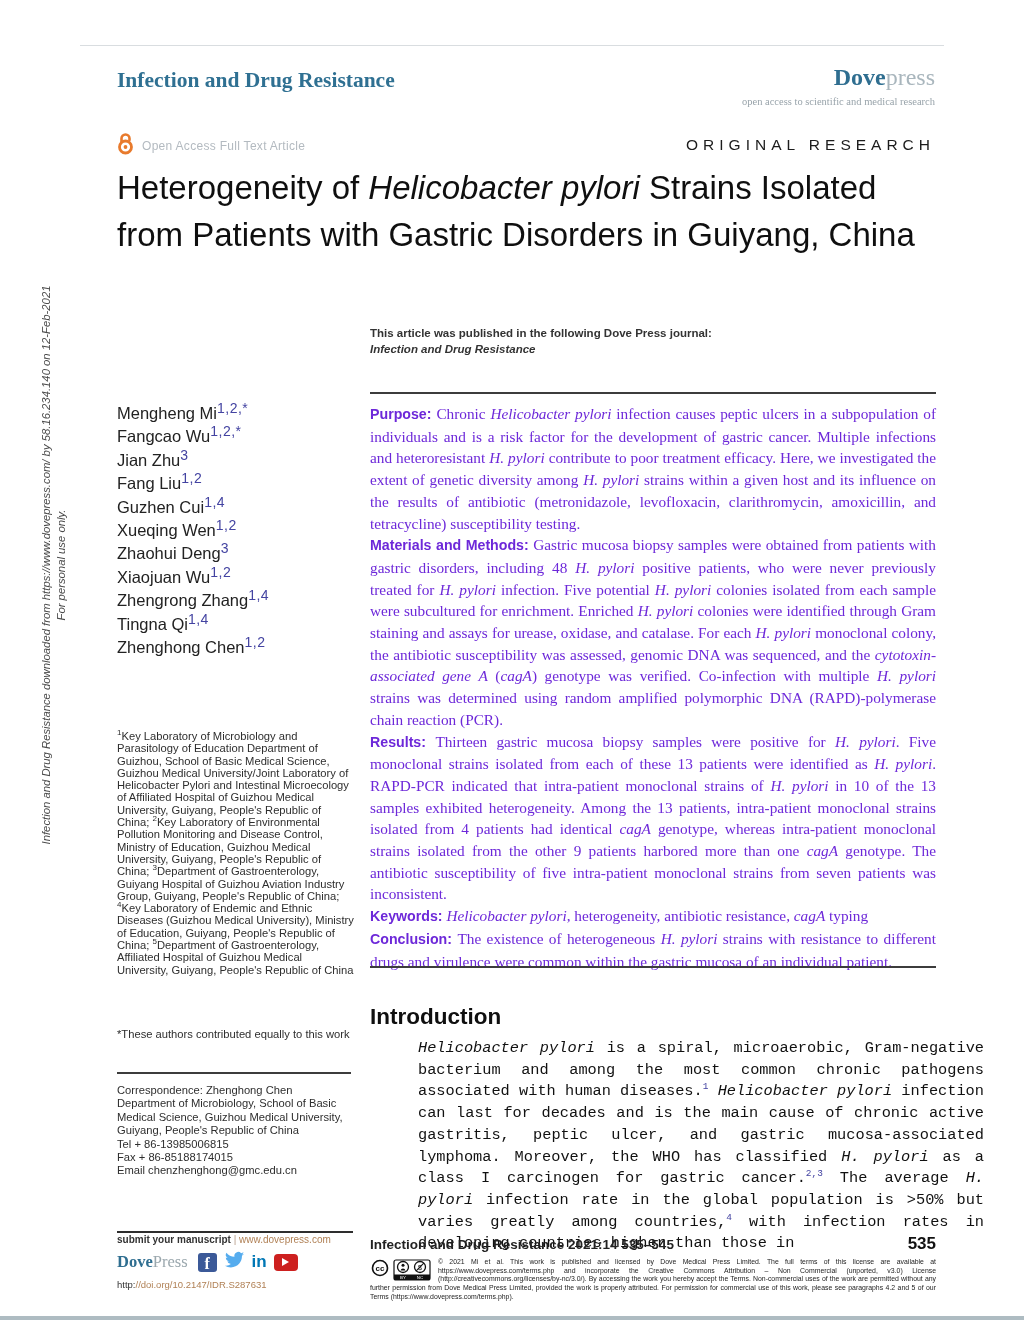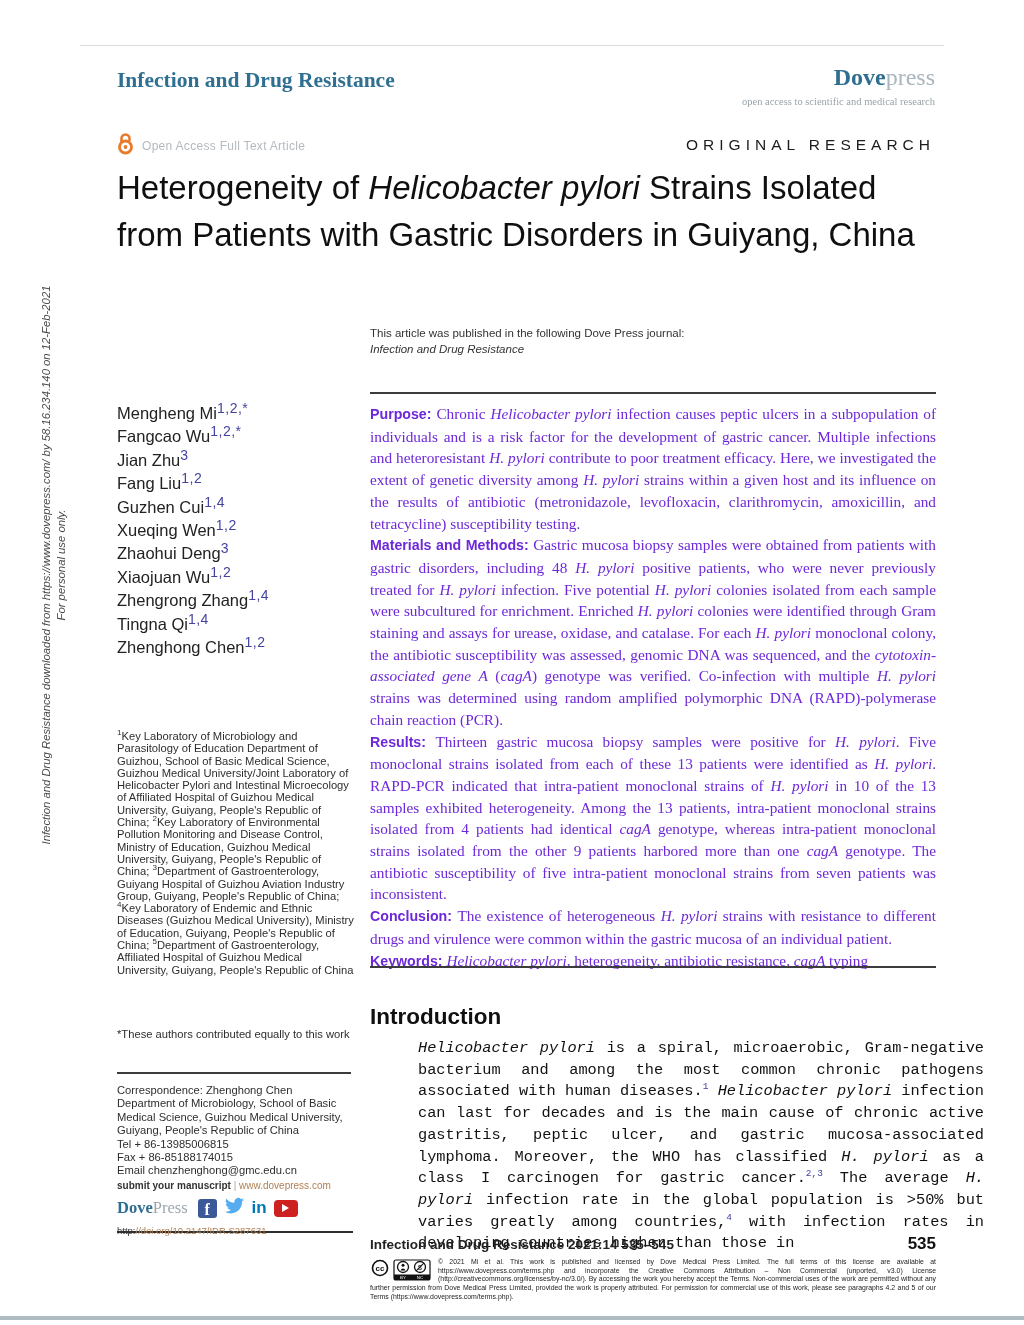--- a/index.html
+++ b/index.html
@@ -19,21 +19,21 @@
   .dove-logo { position:absolute; right:89px; top:64px; font-family:"Liberation Serif", serif; font-size:24px; }
   .dove-logo .dove { font-weight:bold; color:#2f6e90; }
   .dove-logo .press { color:#a9b6bd; }
   .tagline { position:absolute; right:89px; top:96px; font-family:"Liberation Serif", serif; font-size:10.5px; color:#98a3aa; }
   .oa-row { position:absolute; left:117px; top:132px; display:flex; align-items:center; gap:8px; }
   .oa-label { font-size:12px; color:#b3bac0; letter-spacing:0.3px; }
   .category { position:absolute; right:89px; top:136px; font-size:15.5px; color:#1c1c1c; letter-spacing:5px; font-weight:500; }
 
   
   .title { position:absolute; left:117px; top:164px; width:832px; font-size:33px; line-height:47px; color:#0f0f0f; font-weight:400; }
-  .pub-note { position:absolute; left:370px; top:325px; font-size:11.5px; color:#333; line-height:16px; }
+  .pub-note { position:absolute; left:370px; top:325px; font-size:11.5px; color:#333; line-height:16px;font-weight:bold; }
   .pub-note .journal-ital { font-style:italic; }
 
   
   .rule-right-top { position:absolute; left:370px; top:392px; width:566px; height:2px; background:#3c3c3c; }
   .rule-right-bottom { position:absolute; left:370px; top:966px; width:566px; height:1.5px; background:#3c3c3c; }
   .rule-left { position:absolute; left:117px; top:1072px; width:234px; height:1.5px; background:#3c3c3c; }
 
   
   .authors { position:absolute; left:117px; top:402px; width:250px; font-size:16.5px; color:#222; }
   .authors > div { line-height:23.4px; }
@@ -52,21 +52,21 @@
 
   
   .sidebar-rotated {
     position:absolute; left:54px; top:565px; width:655px;
     transform:translate(-50%,-50%) rotate(-90deg);
     font-size:11.3px; font-style:italic; color:#4a4a4a; text-align:center; line-height:15px;
   }
 
   
   .footer-left-rule { position:absolute; left:117px; top:1231px; width:236px; height:2px; background:#2e2e2e; }
-  .footer-left { position:absolute; left:117px; top:1180px; width:240px; }
+  .footer-left { position:absolute; left:117px; top:1234px; width:240px; }
   .submit-line { font-size:10px; }
   .submit-line .submit-label { font-weight:bold; color:#333; }
   .submit-line .sep { color:#b9a08e; }
   .submit-line .submit-url { color:#b08055; }
   .dove-row { margin-top:6px; display:flex; align-items:center; gap:10px; }
   .dovepress-footer { font-family:"Liberation Serif", serif; font-size:16.5px; }
   .dovepress-footer .dove { font-weight:bold; color:#2f6e90; }
   .dovepress-footer .press { color:#9aa7ad; }
   .social { display:flex; align-items:center; gap:7px; }
   .ic-fb { width:19px; height:19px; background:#3b5998; color:#fff; border-radius:3px; display:flex; align-items:flex-end; justify-content:center; font-family:"Liberation Serif", serif; font-weight:bold; font-size:16px; line-height:17px; }
@@ -146,22 +146,22 @@
       <div><span>Department of Microbiology, School of Basic Medical Science, Guizhou Medical University, Guiyang, People's Republic of China</span></div>
       <div><span>Tel + 86-13985006815</span></div>
       <div><span>Fax + 86-85188174015</span></div>
       <div><span>Email chenzhenghong@gmc.edu.cn</span></div>
     </div>
 
   <div class="abstract">
     <p><span class="lbl">Purpose: </span><span>Chronic </span><span class="it">Helicobacter pylori</span><span> infection causes peptic ulcers in a subpopulation of individuals and is a risk factor for the development of gastric cancer. Multiple infections and heteroresistant </span><span class="it">H. pylori</span><span> contribute to poor treatment efficacy. Here, we investigated the extent of genetic diversity among </span><span class="it">H. pylori</span><span> strains within a given host and its influence on the results of antibiotic (metronidazole, levofloxacin, clarithromycin, amoxicillin, and tetracycline) susceptibility testing.</span></p>
     <p><span class="lbl">Materials and Methods: </span><span>Gastric mucosa biopsy samples were obtained from patients with gastric disorders, including 48 </span><span class="it">H. pylori</span><span> positive patients, who were never previously treated for </span><span class="it">H. pylori</span><span> infection. Five potential </span><span class="it">H. pylori</span><span> colonies isolated from each sample were subcultured for enrichment. Enriched </span><span class="it">H. pylori</span><span> colonies were identified through Gram staining and assays for urease, oxidase, and catalase. For each </span><span class="it">H. pylori</span><span> monoclonal colony, the antibiotic susceptibility was assessed, genomic DNA was sequenced, and the </span><span class="it">cytotoxin-associated gene A</span><span> (</span><span class="it">cagA</span><span>) genotype was verified. Co-infection with multiple </span><span class="it">H. pylori</span><span> strains was determined using random amplified polymorphic DNA (RAPD)-polymerase chain reaction (PCR).</span></p>
     <p><span class="lbl">Results: </span><span>Thirteen gastric mucosa biopsy samples were positive for </span><span class="it">H. pylori</span><span>. Five monoclonal strains isolated from each of these 13 patients were identified as </span><span class="it">H. pylori</span><span>. RAPD-PCR indicated that intra-patient monoclonal strains of </span><span class="it">H. pylori</span><span> in 10 of the 13 samples exhibited heterogeneity. Among the 13 patients, intra-patient monoclonal strains isolated from 4 patients had identical </span><span class="it">cagA</span><span> genotype, whereas intra-patient monoclonal strains isolated from the other 9 patients harbored more than one </span><span class="it">cagA</span><span> genotype. The antibiotic susceptibility of five intra-patient monoclonal strains from seven patients was inconsistent.</span></p>
+    <p><span class="lbl">Keywords: </span><span class="it">Helicobacter pylori</span><span>, heterogeneity, antibiotic resistance, </span><span class="it">cagA</span><span> typing</span></p>
     <p><span class="lbl">Conclusion: </span><span>The existence of heterogeneous </span><span class="it">H. pylori</span><span> strains with resistance to different drugs and virulence were common within the gastric mucosa of an individual patient.</span></p>
-    <p><span class="lbl">Keywords: </span><span class="it">Helicobacter pylori</span><span>, heterogeneity, antibiotic resistance, </span><span class="it">cagA</span><span> typing</span></p>
   </div>
 
   <div class="rule-right-bottom"></div>
 
   <h2 class="intro-head">Introduction</h2>
   <div class="intro-body"><span class="it">Helicobacter pylori</span><span> is a spiral, microaerobic, Gram-negative bacterium and among the most common chronic pathogens associated with human diseases.</span><sup class="blue">1</sup><span> </span><span class="it">Helicobacter pylori</span><span> infection can last for decades and is the main cause of chronic active gastritis, peptic ulcer, and gastric mucosa-associated lymphoma. Moreover, the WHO has classified </span><span class="it">H. pylori</span><span> as a class I carcinogen for gastric cancer.</span><sup class="blue">2,3</sup><span> The average </span><span class="it">H. pylori</span><span> infection rate in the global population is &gt;50% but varies greatly among countries,</span><sup class="blue">4</sup><span> with infection rates in developing countries higher than those in</span></div>
 
   <div class="sidebar-rotated">
     <div>Infection and Drug Resistance downloaded from https://www.dovepress.com/ by 58.16.234.140 on 12-Feb-2021</div>
     <div>For personal use only.</div>

